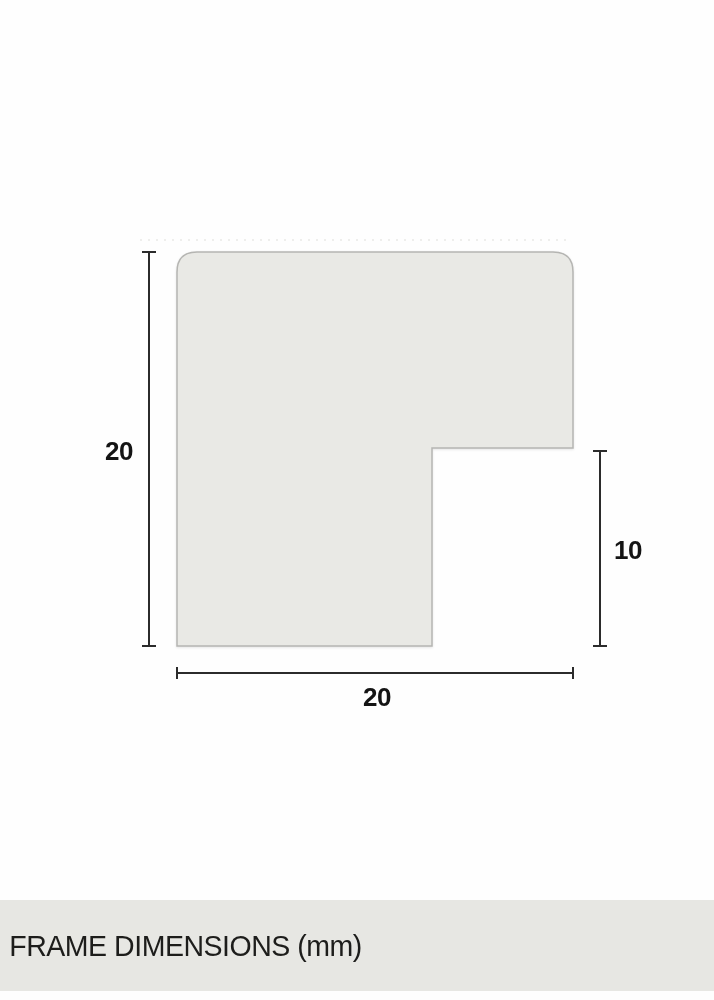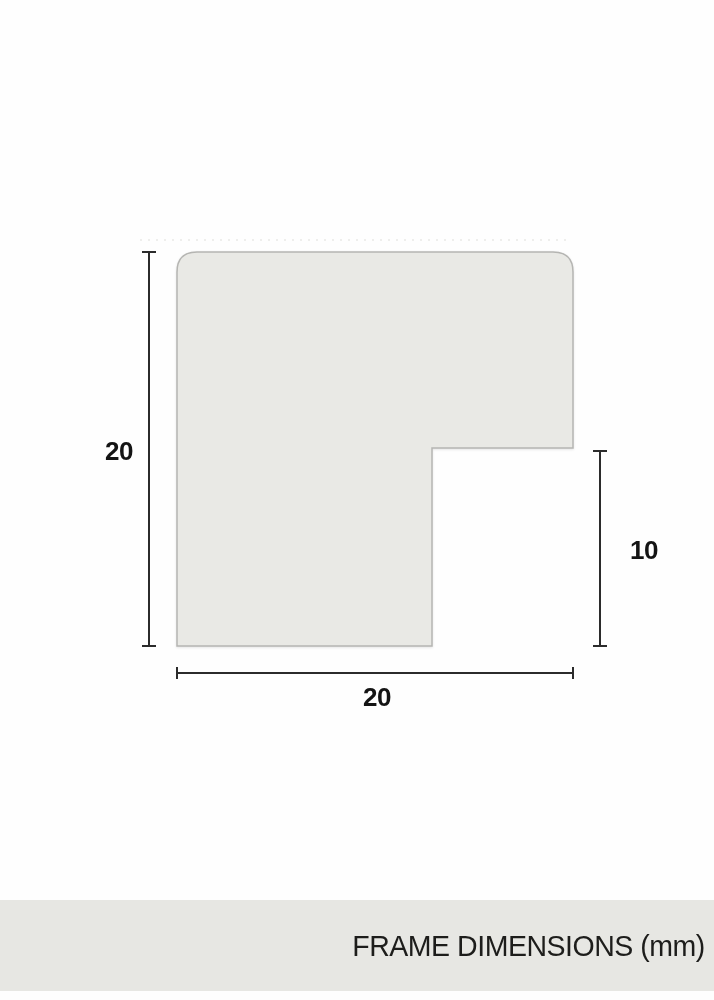--- a/index.html
+++ b/index.html
@@ -40,31 +40,31 @@
     position: absolute;
     color: var(--label-text, #141414);
     font-weight: 700;
     font-size: 26px;
     line-height: 36px;
     text-align: center;
     letter-spacing: -0.5px;
   }
   .label-height { left: 95px;  top: 433px; width: 48px; }
   .label-width  { left: 351px; top: 679px; width: 52px; }
-  .label-rabbet { left: 606px; top: 532px; width: 44px; margin-left: 16px; }
+  .label-rabbet { left: 606px; top: 532px; width: 44px; }
   .caption-bar {
     position: absolute;
     left: 0;
     top: 900px;
     width: 714px;
     height: 91px;
     background: var(--footer-bg, #e7e7e3);
     display: flex;
     align-items: center;
-    justify-content: flex-end;
+    justify-content: flex-start;
   }
   .caption-text {
     color: var(--footer-text, #1d1d1b);
     font-size: 30px;
     font-weight: 400;
     letter-spacing: -0.5px;
     transform: scaleX(0.95);
     white-space: nowrap;
   }
 </style>

